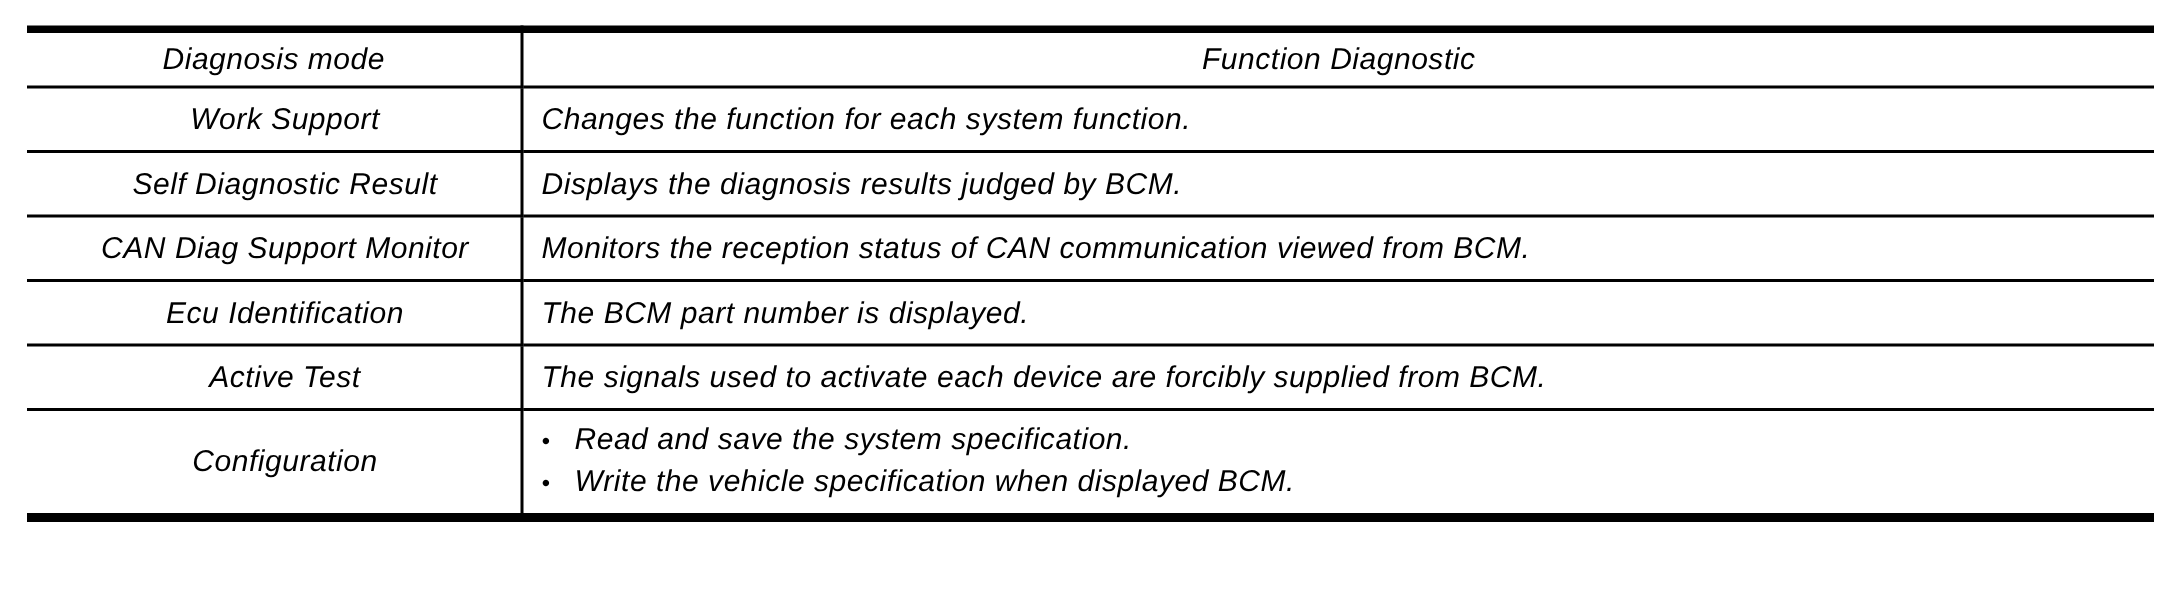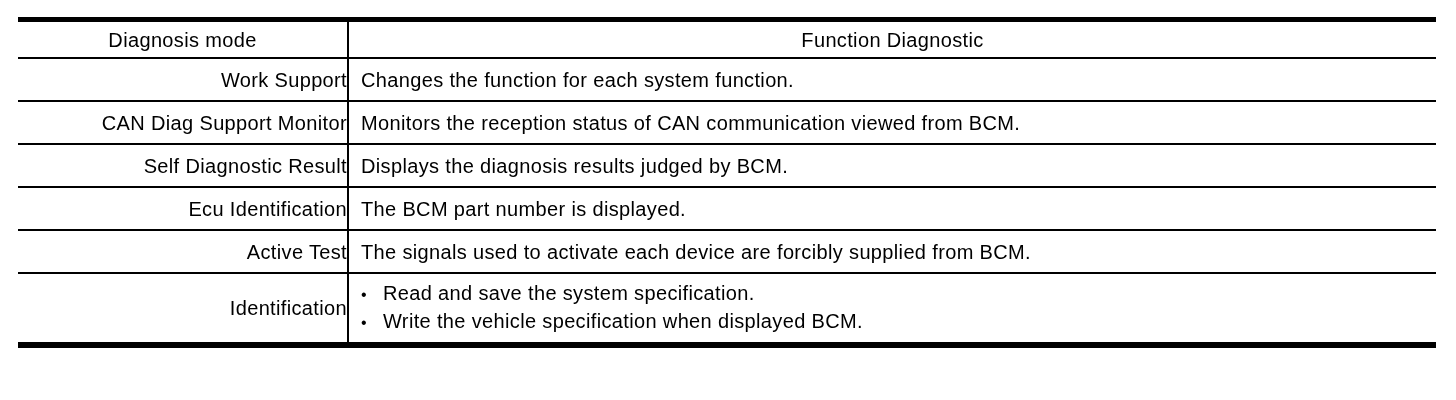--- a/index.html
+++ b/index.html
@@ -25,41 +25,42 @@
     left: 18px;
     top: 17px;
     width: 1418px;
     border-collapse: collapse;
     table-layout: fixed;
     border-top: 5px solid #000000;
     border-bottom: 6px solid #000000;
     font-size: 20px;
     letter-spacing: 0.35px;
     line-height: 1.3;
+    font-style: italic;
   }
   col.col-1 { width: 330px; }
   th, td {
     border-bottom: 2px solid #000000;
     vertical-align: middle;
     font-weight: normal;
     padding: 0;
   }
   th.col-mode, td.col-mode {
     border-right: 2px solid #000000;
   }
   thead th {
     height: 35px;
     text-align: center;
   }
   tbody td {
     height: 41px;
   }
   td.col-mode {
     padding-left: 15px;
-    text-align: right;
+    text-align: center;
   }
   td.col-desc {
     padding-left: 12px;
     text-align: left;
   }
   td.col-desc.has-bullets {
     padding-top: 6px;
     padding-bottom: 6px;
     padding-left: 8px;
   }
@@ -91,42 +92,42 @@
         <th class="col-desc-h">Function Diagnostic</th>
       </tr>
     </thead>
     <tbody id="table-body">
   <tr class="data-row">
     <td class="col-mode">Work Support</td>
     <td class="col-desc">Changes the function for each system function.</td>
   </tr>
 
   <tr class="data-row">
-    <td class="col-mode">CAN Diag Support Monitor</td>
-    <td class="col-desc">Monitors the reception status of CAN communication viewed from BCM.</td>
+    <td class="col-mode">Self Diagnostic Result</td>
+    <td class="col-desc">Displays the diagnosis results judged by BCM.</td>
   </tr>
 
   <tr class="data-row">
-    <td class="col-mode">Self Diagnostic Result</td>
-    <td class="col-desc">Displays the diagnosis results judged by BCM.</td>
+    <td class="col-mode">CAN Diag Support Monitor</td>
+    <td class="col-desc">Monitors the reception status of CAN communication viewed from BCM.</td>
   </tr>
 
 
   <tr class="data-row">
     <td class="col-mode">Ecu Identification</td>
     <td class="col-desc">The BCM part number is displayed.</td>
   </tr>
 
   <tr class="data-row">
     <td class="col-mode">Active Test</td>
     <td class="col-desc">The signals used to activate each device are forcibly supplied from BCM.</td>
   </tr>
 
   <tr class="data-row">
-    <td class="col-mode">Identification</td>
+    <td class="col-mode">Configuration</td>
     <td class="col-desc has-bullets">
             <div class="bullet-line">
               <span class="bullet">•</span>
               <span>Read and save the system specification.</span>
             </div>
             <div class="bullet-line">
               <span class="bullet">•</span>
               <span>Write the vehicle specification when displayed BCM.</span>
             </div>
           </td>

